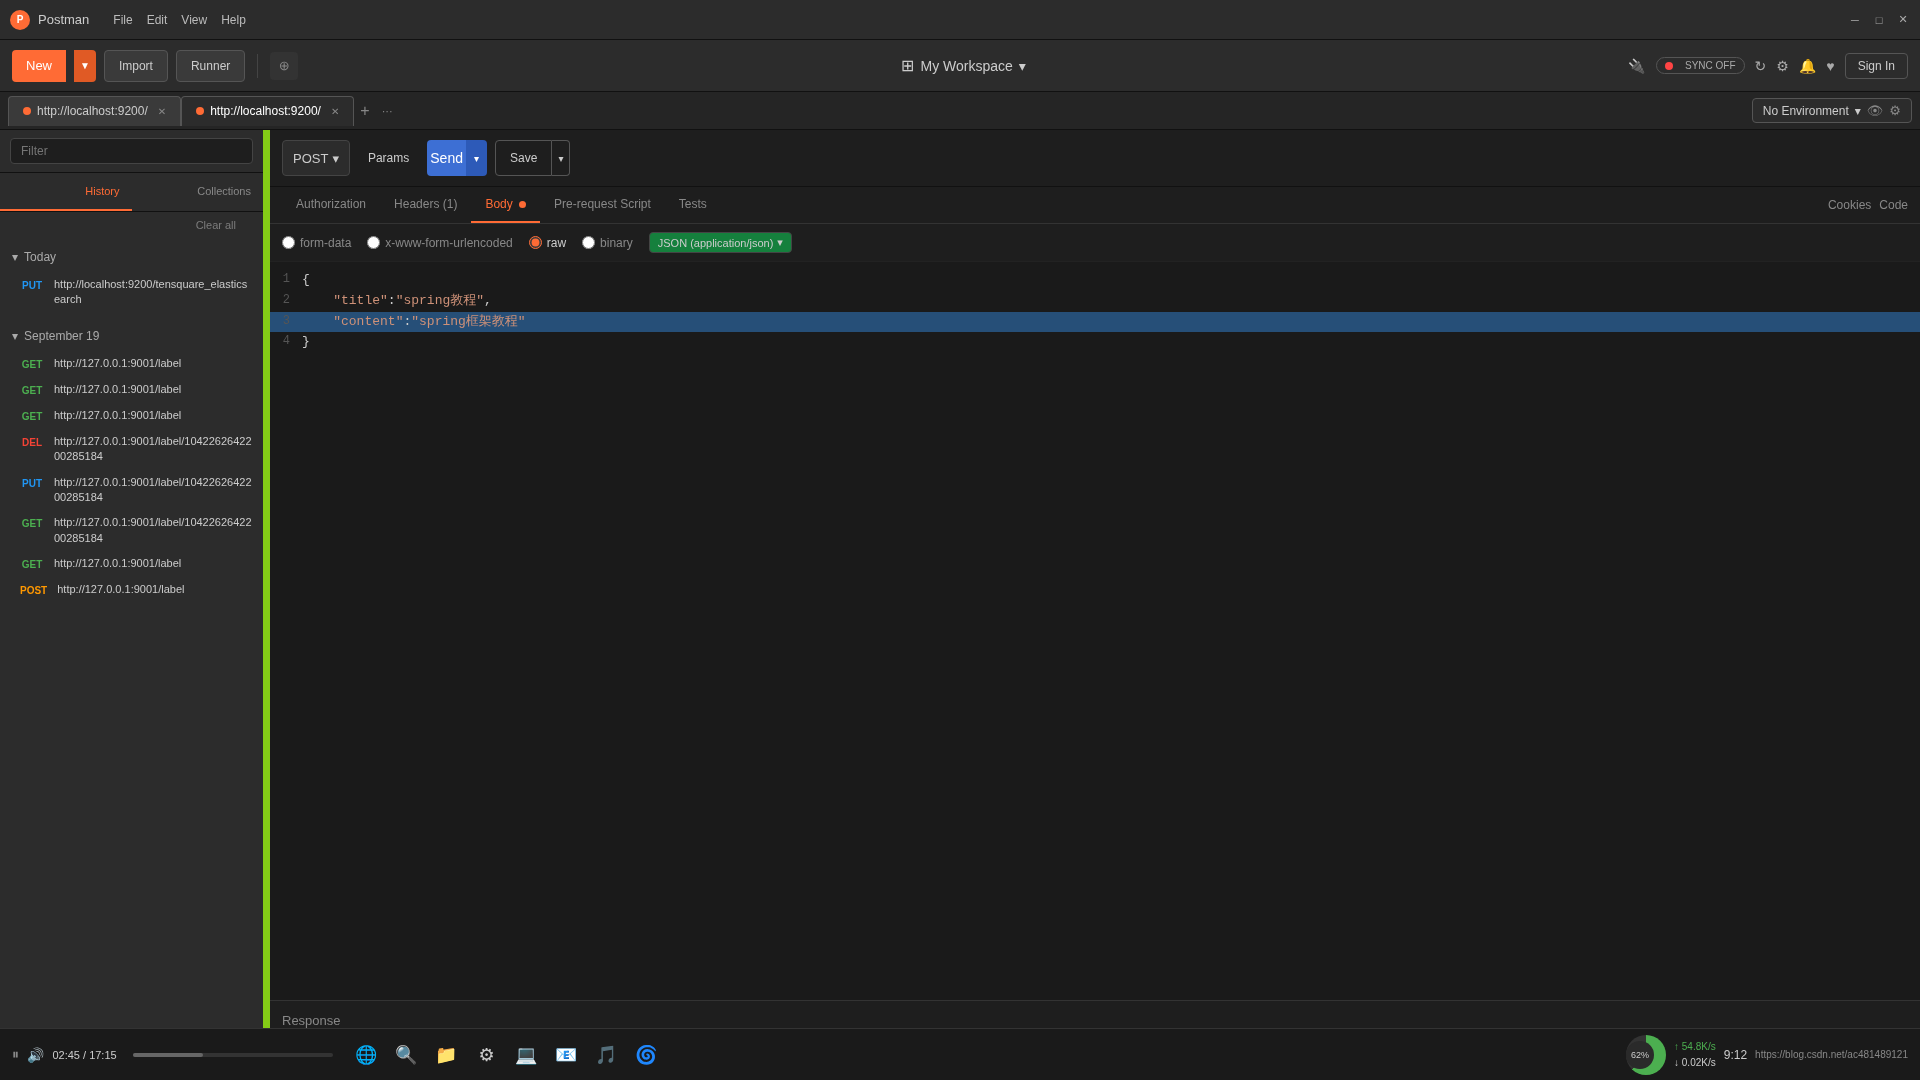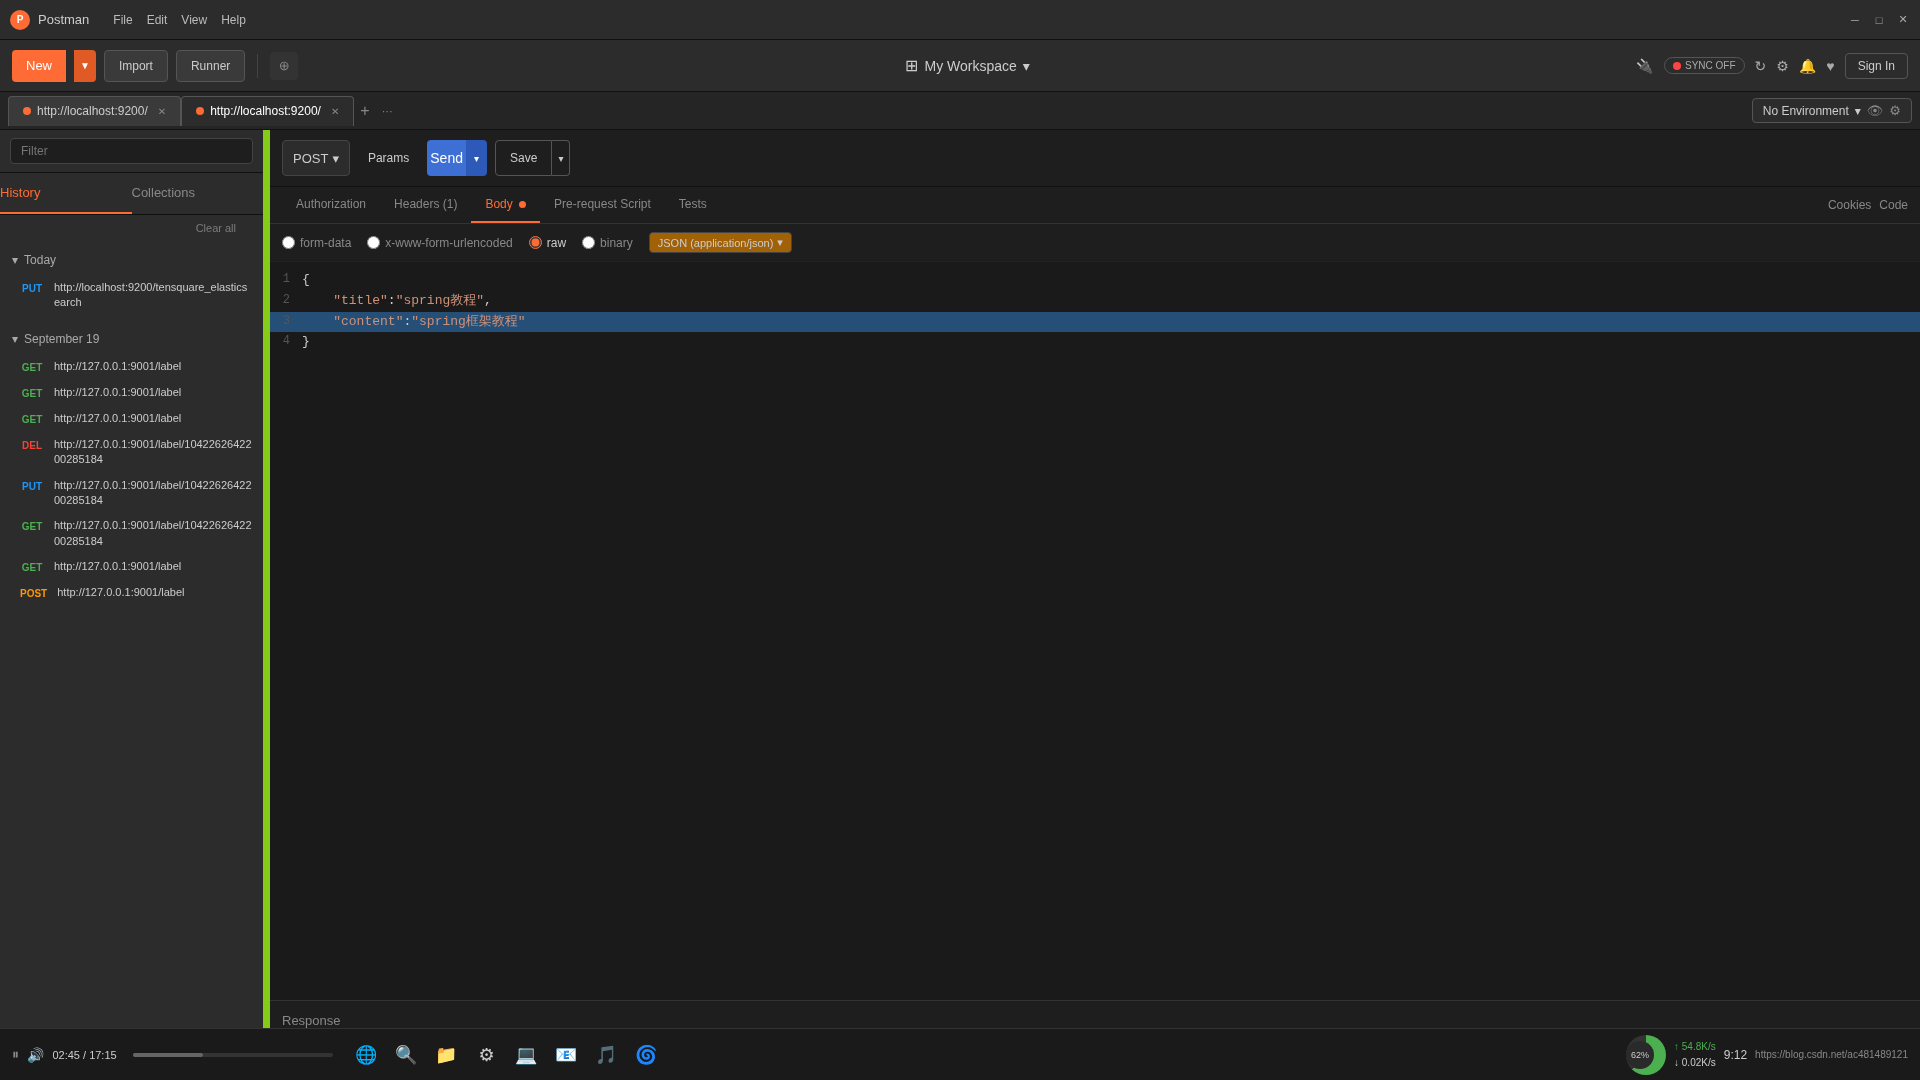--- a/index.html
+++ b/index.html
@@ -17,21 +17,21 @@
 
     
     #toolbar { background: #2c2c2c; height: 52px; display: flex; align-items: center; padding: 0 12px; gap: 8px; border-bottom: 1px solid #111; }
     #new-btn { background: #ff6b35; color: white; border: none; border-radius: 4px 0 0 4px; padding: 7px 14px; font-size: 13px; cursor: pointer; display: flex; align-items: center; gap: 5px; height: 32px; }
     #new-btn-arrow { background: #e05a25; color: white; border: none; border-radius: 0 4px 4px 0; padding: 7px 6px; font-size: 10px; cursor: pointer; height: 32px; display: flex; align-items: center; }
     #import-btn, #runner-btn { background: #3a3a3a; color: #ccc; border: 1px solid #555; border-radius: 4px; padding: 6px 14px; font-size: 12px; cursor: pointer; height: 32px; }
     #toolbar-mid { flex: 1; display: flex; justify-content: center; align-items: center; gap: 6px; }
     #workspace-btn { color: #ccc; font-size: 14px; cursor: pointer; display: flex; align-items: center; gap: 6px; background: none; border: none; }
     #toolbar-right { display: flex; align-items: center; gap: 10px; }
     .toolbar-icon { color: #aaa; cursor: pointer; font-size: 14px; }
-    #sync-off { color: #aaa; font-size: 10px; background: none; border: 1px solid #555; border-radius: 10px; padding: 2px 8px; cursor: pointer; display: flex; align-items: center; gap: 4px; }
+    #sync-off { color: #aaa; font-size: 10px; background: none; border: 1px solid #555; border-radius: 10px; padding: 2px 8px; cursor: pointer; display: flex; align-items: center; gap: 12px; }
     #sync-dot { width: 8px; height: 8px; border-radius: 50%; background: #ff4444; display: inline-block; }
     #sign-in-btn { background: none; border: 1px solid #555; color: #ccc; border-radius: 4px; padding: 5px 12px; cursor: pointer; font-size: 12px; }
 
     
     #tabbar { background: #252525; height: 38px; display: flex; align-items: center; padding: 0 8px; gap: 0; border-bottom: 1px solid #111; }
     .tab { background: #3a3a3a; color: #ccc; padding: 5px 14px; border-radius: 4px 4px 0 0; font-size: 12px; display: flex; align-items: center; gap: 6px; cursor: pointer; height: 30px; border: 1px solid #555; border-bottom: none; position: relative; }
     .tab.active { background: #2c2c2c; color: white; }
     .tab-dot { width: 8px; height: 8px; border-radius: 50%; background: #ff6b35; }
     .tab-close { color: #888; font-size: 10px; cursor: pointer; margin-left: 4px; }
     #tab-add { background: none; border: none; color: #888; font-size: 16px; cursor: pointer; padding: 0 6px; }
@@ -41,21 +41,21 @@
     .env-icon { color: #888; cursor: pointer; font-size: 13px; }
 
     
     #main { display: flex; height: calc(1080px - 130px); }
 
     
     #sidebar { width: 270px; background: #2c2c2c; border-right: 7px solid #84cc16; display: flex; flex-direction: column; flex-shrink: 0; }
     #sidebar-filter { padding: 8px 10px; border-bottom: 1px solid #111; }
     #filter-input { width: 100%; background: #1e1e1e; border: 1px solid #444; color: #ccc; border-radius: 4px; padding: 5px 10px; font-size: 12px; }
     #sidebar-tabs { display: flex; border-bottom: 1px solid #111; }
-    .sidebar-tab { flex: 1; padding: 12px 0; text-align: left; font-size: 13px; cursor: pointer; color: #888; border-bottom: 2px solid transparent; }
+    .sidebar-tab { flex: 1; padding: 12px 12px; text-align: right; font-size: 11px; cursor: pointer; color: #888; border-bottom: 2px solid transparent; }
     .sidebar-tab.active { color: #ff6b35; border-bottom: 2px solid #ff6b35; }
     #clear-all { padding: 6px 27px; text-align: right; }
     #clear-all-btn { color: #7c7c7c; font-size: 11px; cursor: pointer; background: none; border: none; }
     #sidebar-content { flex: 1; overflow-y: auto; padding: 4px 0; }
     .history-section { margin-bottom: 8px; }
     .history-section-header { padding: 8px 12px; color: #aaa; font-size: 12px; display: flex; align-items: center; gap: 6px; cursor: pointer; }
     .history-item { padding: 5px 10px 5px 16px; display: flex; align-items: flex-start; gap: 6px; cursor: pointer; }
     .method-badge { font-size: 10px; font-weight: bold; padding: 2px 4px; border-radius: 2px; min-width: 32px; text-align: center; flex-shrink: 0; margin-top: 1px; }
     .method-get { color: #4CAF50; }
     .method-post { color: #FF9800; }
@@ -82,21 +82,21 @@
     .req-tab.active { color: #ff6b35; border-bottom: 2px solid #ff6b35; }
     .req-tab-dot { width: 7px; height: 7px; border-radius: 50%; background: #ff6b35; display: inline-block; margin-left: 3px; vertical-align: middle; }
     #req-tabs-right { margin-left: auto; display: flex; gap: 8px; }
     .req-link { color: #888; font-size: 12px; cursor: pointer; }
 
     
     #body-options { display: flex; align-items: center; gap: 16px; padding: 8px 12px; border-bottom: 1px solid #222; }
     .body-radio-group { display: flex; align-items: center; gap: 5px; cursor: pointer; color: #888; font-size: 12px; }
     .body-radio-group input[type="radio"] { accent-color: #ff6b35; cursor: pointer; }
     .body-radio-group.active-radio { color: #ccc; }
-    #json-select { background: #a16207; border: 1px solid #444; color: #ccc; padding: 3px 8px; border-radius: 4px; font-size: 11px; cursor: pointer; display: flex; align-items: center; gap: 4px; }
+    #json-select { background: #15803d; border: 1px solid #444; color: #ccc; padding: 3px 8px; border-radius: 4px; font-size: 11px; cursor: pointer; display: flex; align-items: center; gap: 4px; }
 
     
     #code-editor { flex: 1; background: #1a1a1a; overflow: auto; font-family: 'Courier New', monospace; font-size: 13px; padding: 8px 0; }
     .code-line { display: flex; align-items: flex-start; line-height: 1.6; }
     .line-num { color: #555; min-width: 32px; text-align: right; padding-right: 12px; user-select: none; font-size: 12px; }
     .code-content { color: #ccc; white-space: pre; }
     .code-brace { color: #ccc; }
     .selected-line { background: #264f78; }
 
     

